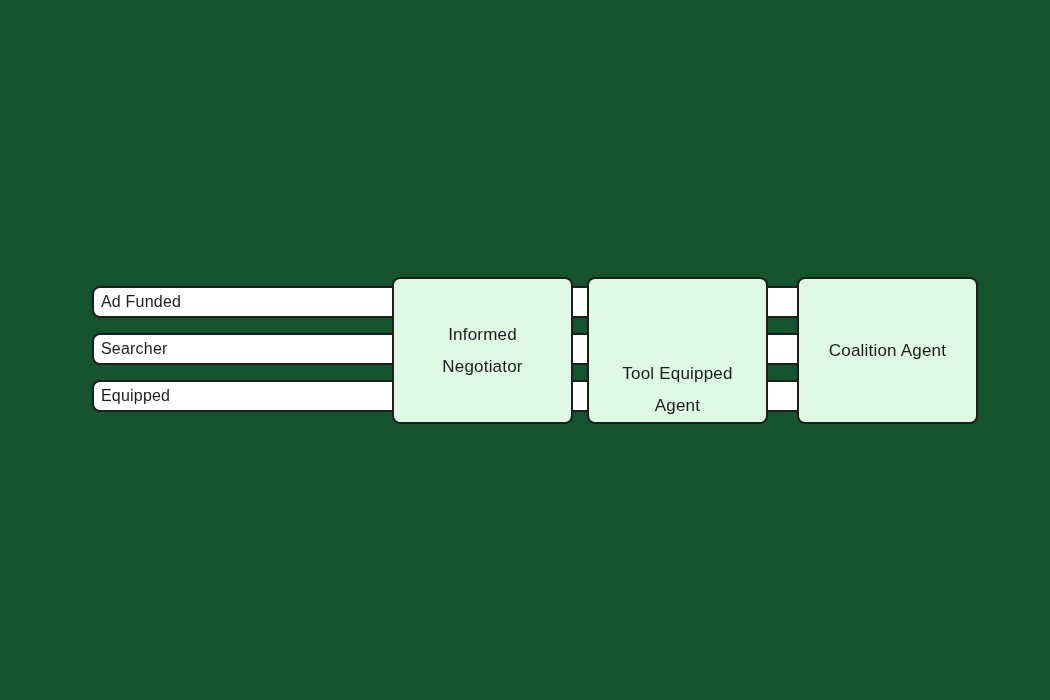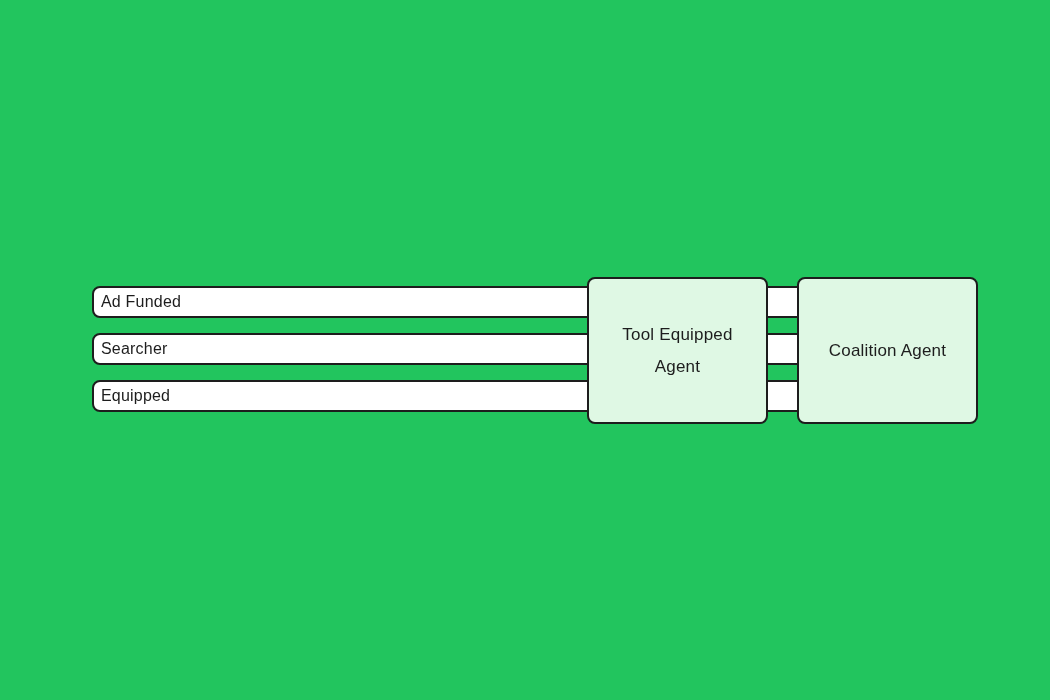--- a/index.html
+++ b/index.html
@@ -4,21 +4,21 @@
 <style>
   html, body {
     margin: 0;
     padding: 0;
     font-family: "Liberation Sans", sans-serif;
   }
   .canvas {
     position: relative;
     width: 1050px;
     height: 700px;
-    background: #22c55e;
+    background: #14532d;
     overflow: hidden;
   }
   
   .lane {
     position: absolute;
     left: 92px;
     width: 885px;
     height: 32px;
     box-sizing: border-box;
     background: #FFFFFF;
@@ -47,21 +47,21 @@
     background: #DFF8E4;
     border: 2px solid #1D1D1D;
     border-radius: 8px;
     z-index: 2;
     display: flex;
     align-items: center;
     justify-content: center;
   }
   .stage-1 { left: 196px; width: 182px; }
   .stage-2 { left: 392px; width: 181px; }
-  .stage-3 { left: 587px; width: 181px; }
+  .stage-3 { left: 587px; width: 181px; align-items: flex-end; }
   .stage-4 { left: 782px; width: 181px; margin-left: 15px; }
   .stage-title {
     font-size: 17px;
     line-height: 32px;
     letter-spacing: 0.2px;
     color: #1D1D1D;
     text-align: center;
     white-space: pre-line; 
   }
 </style>
@@ -73,20 +73,24 @@
   <div class="lane lane-1">
     <span class="lane-label">Ad Funded</span>
   </div>
   <div class="lane lane-2">
     <span class="lane-label">Searcher</span>
   </div>
   <div class="lane lane-3">
     <span class="lane-label">Equipped</span>
   </div>
 
+  <div class="stage stage-2">
+    <span class="stage-title">Informed
+Negotiator</span>
+  </div>
   <div class="stage stage-3">
     <span class="stage-title">Tool Equipped
 Agent</span>
   </div>
   <div class="stage stage-4">
     <span class="stage-title">Coalition Agent</span>
   </div>
 
 </div>
 

